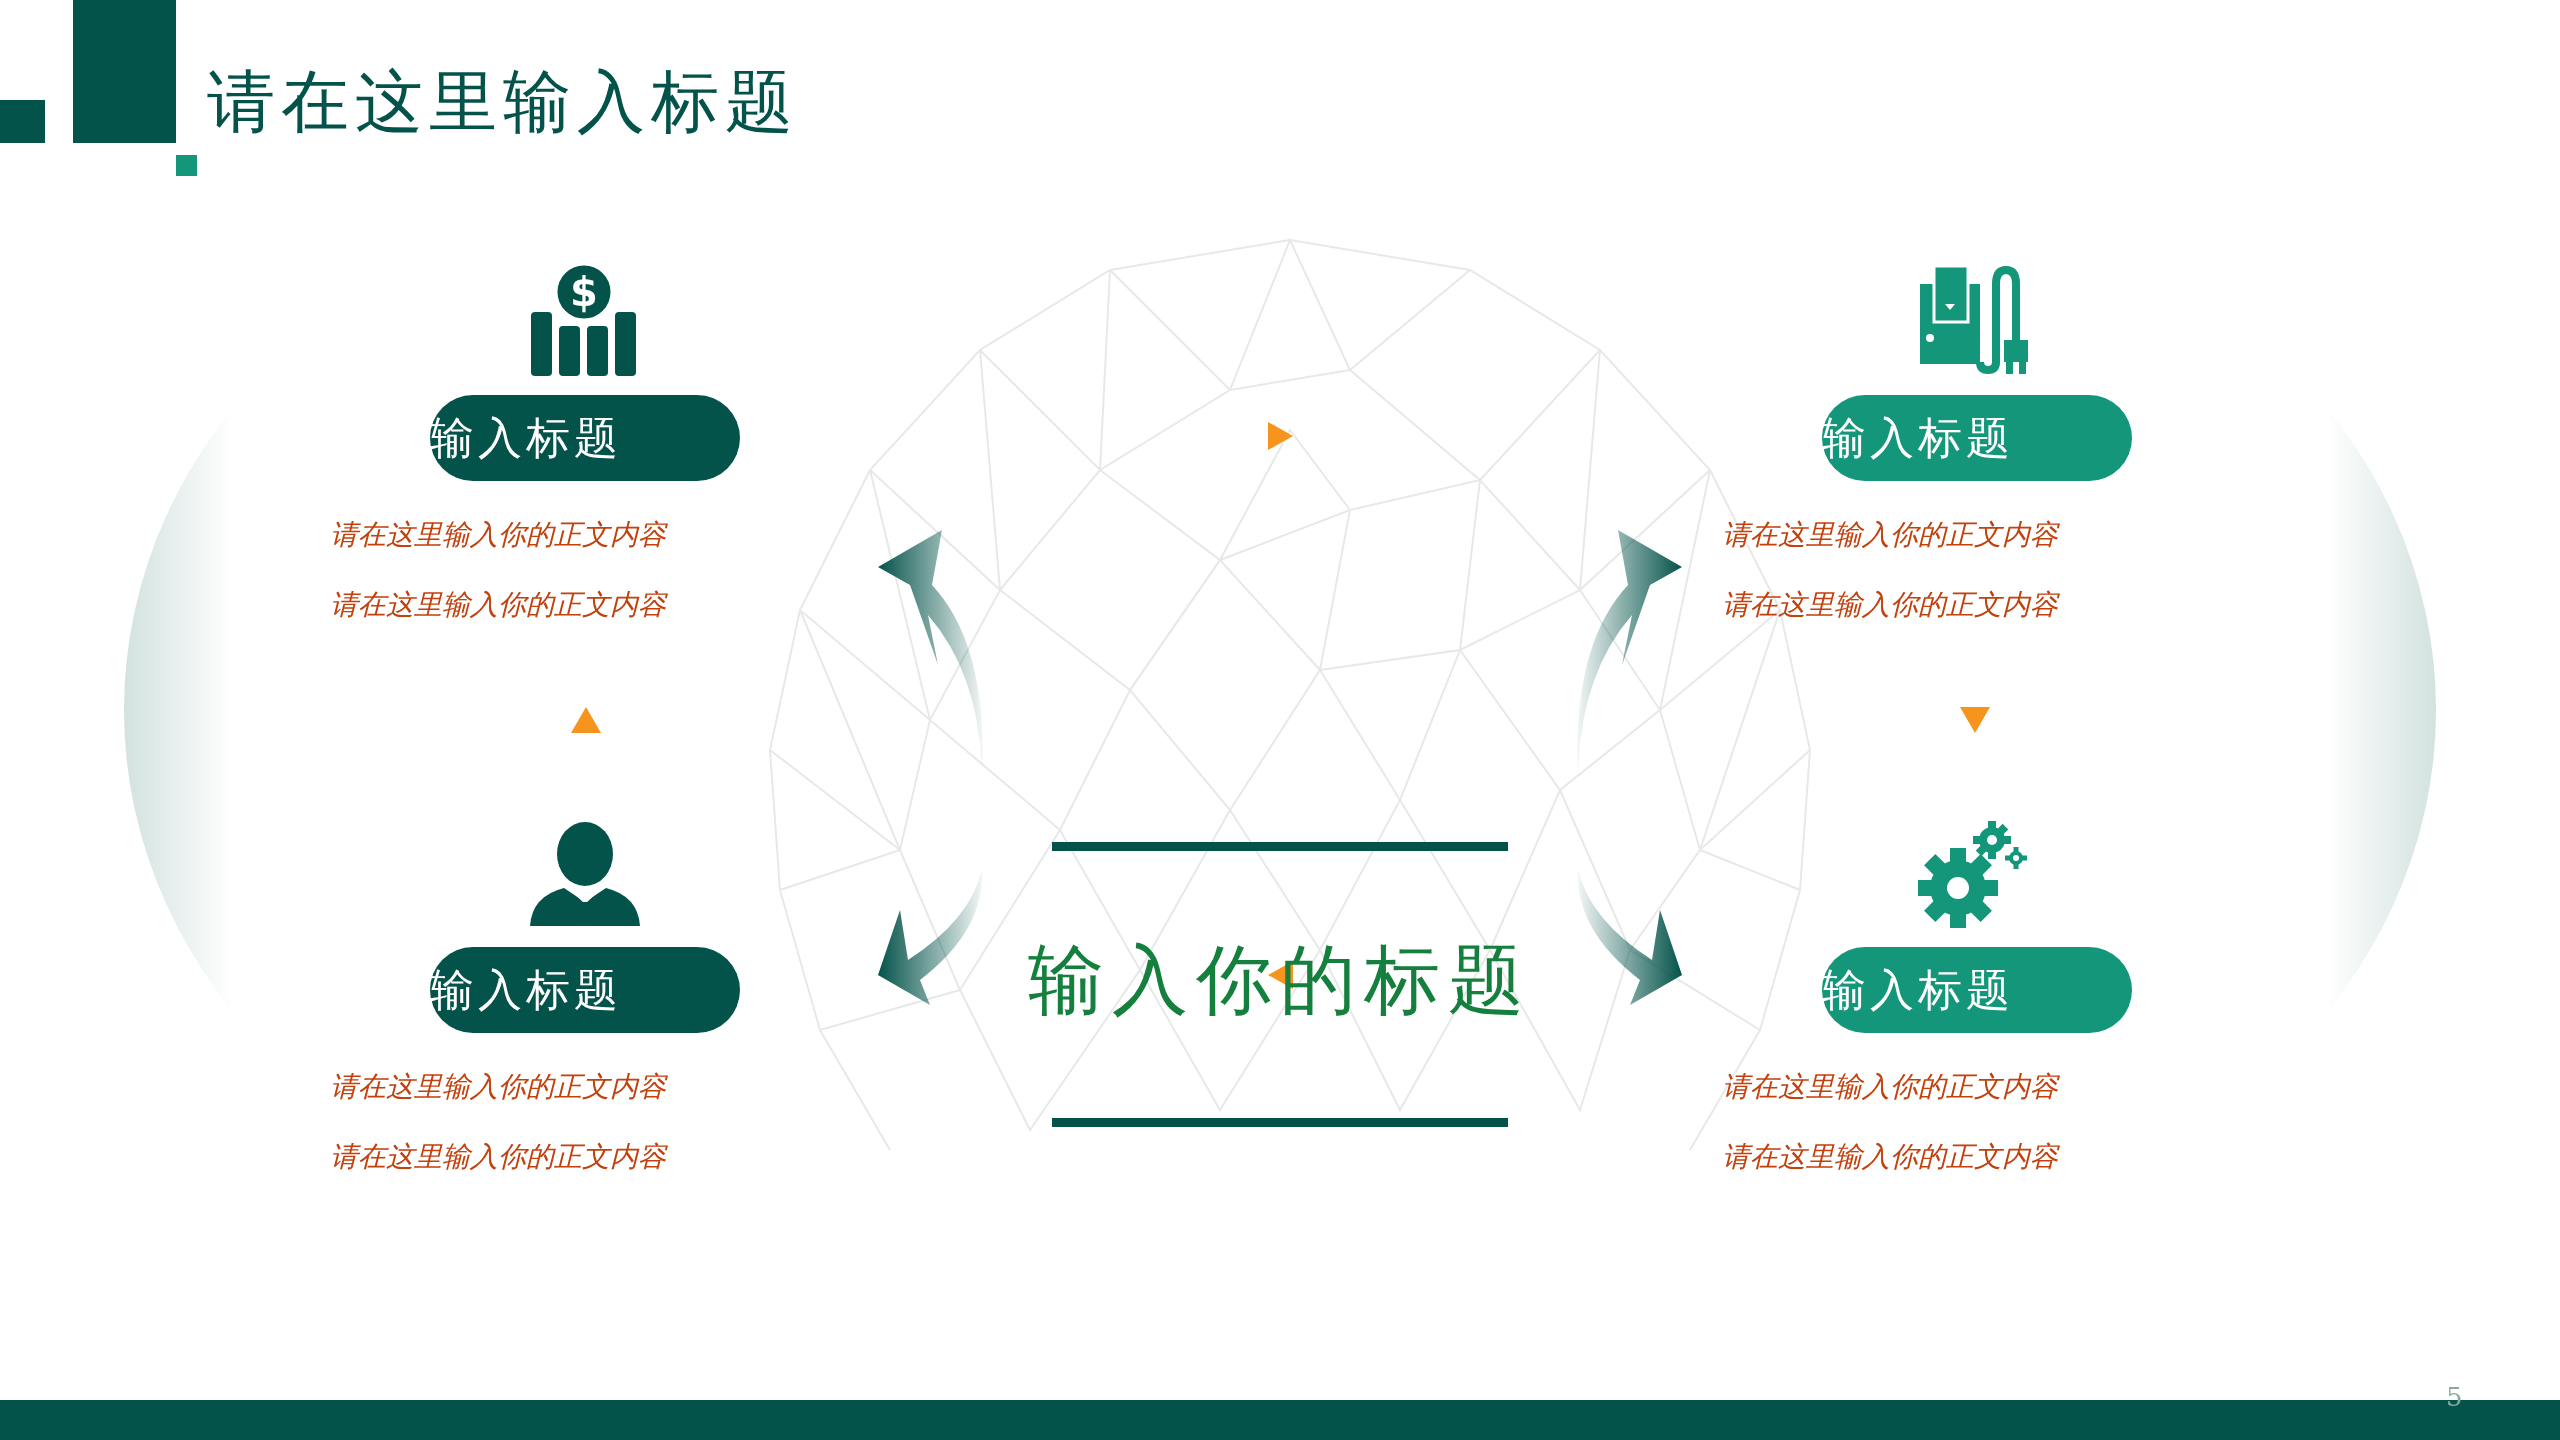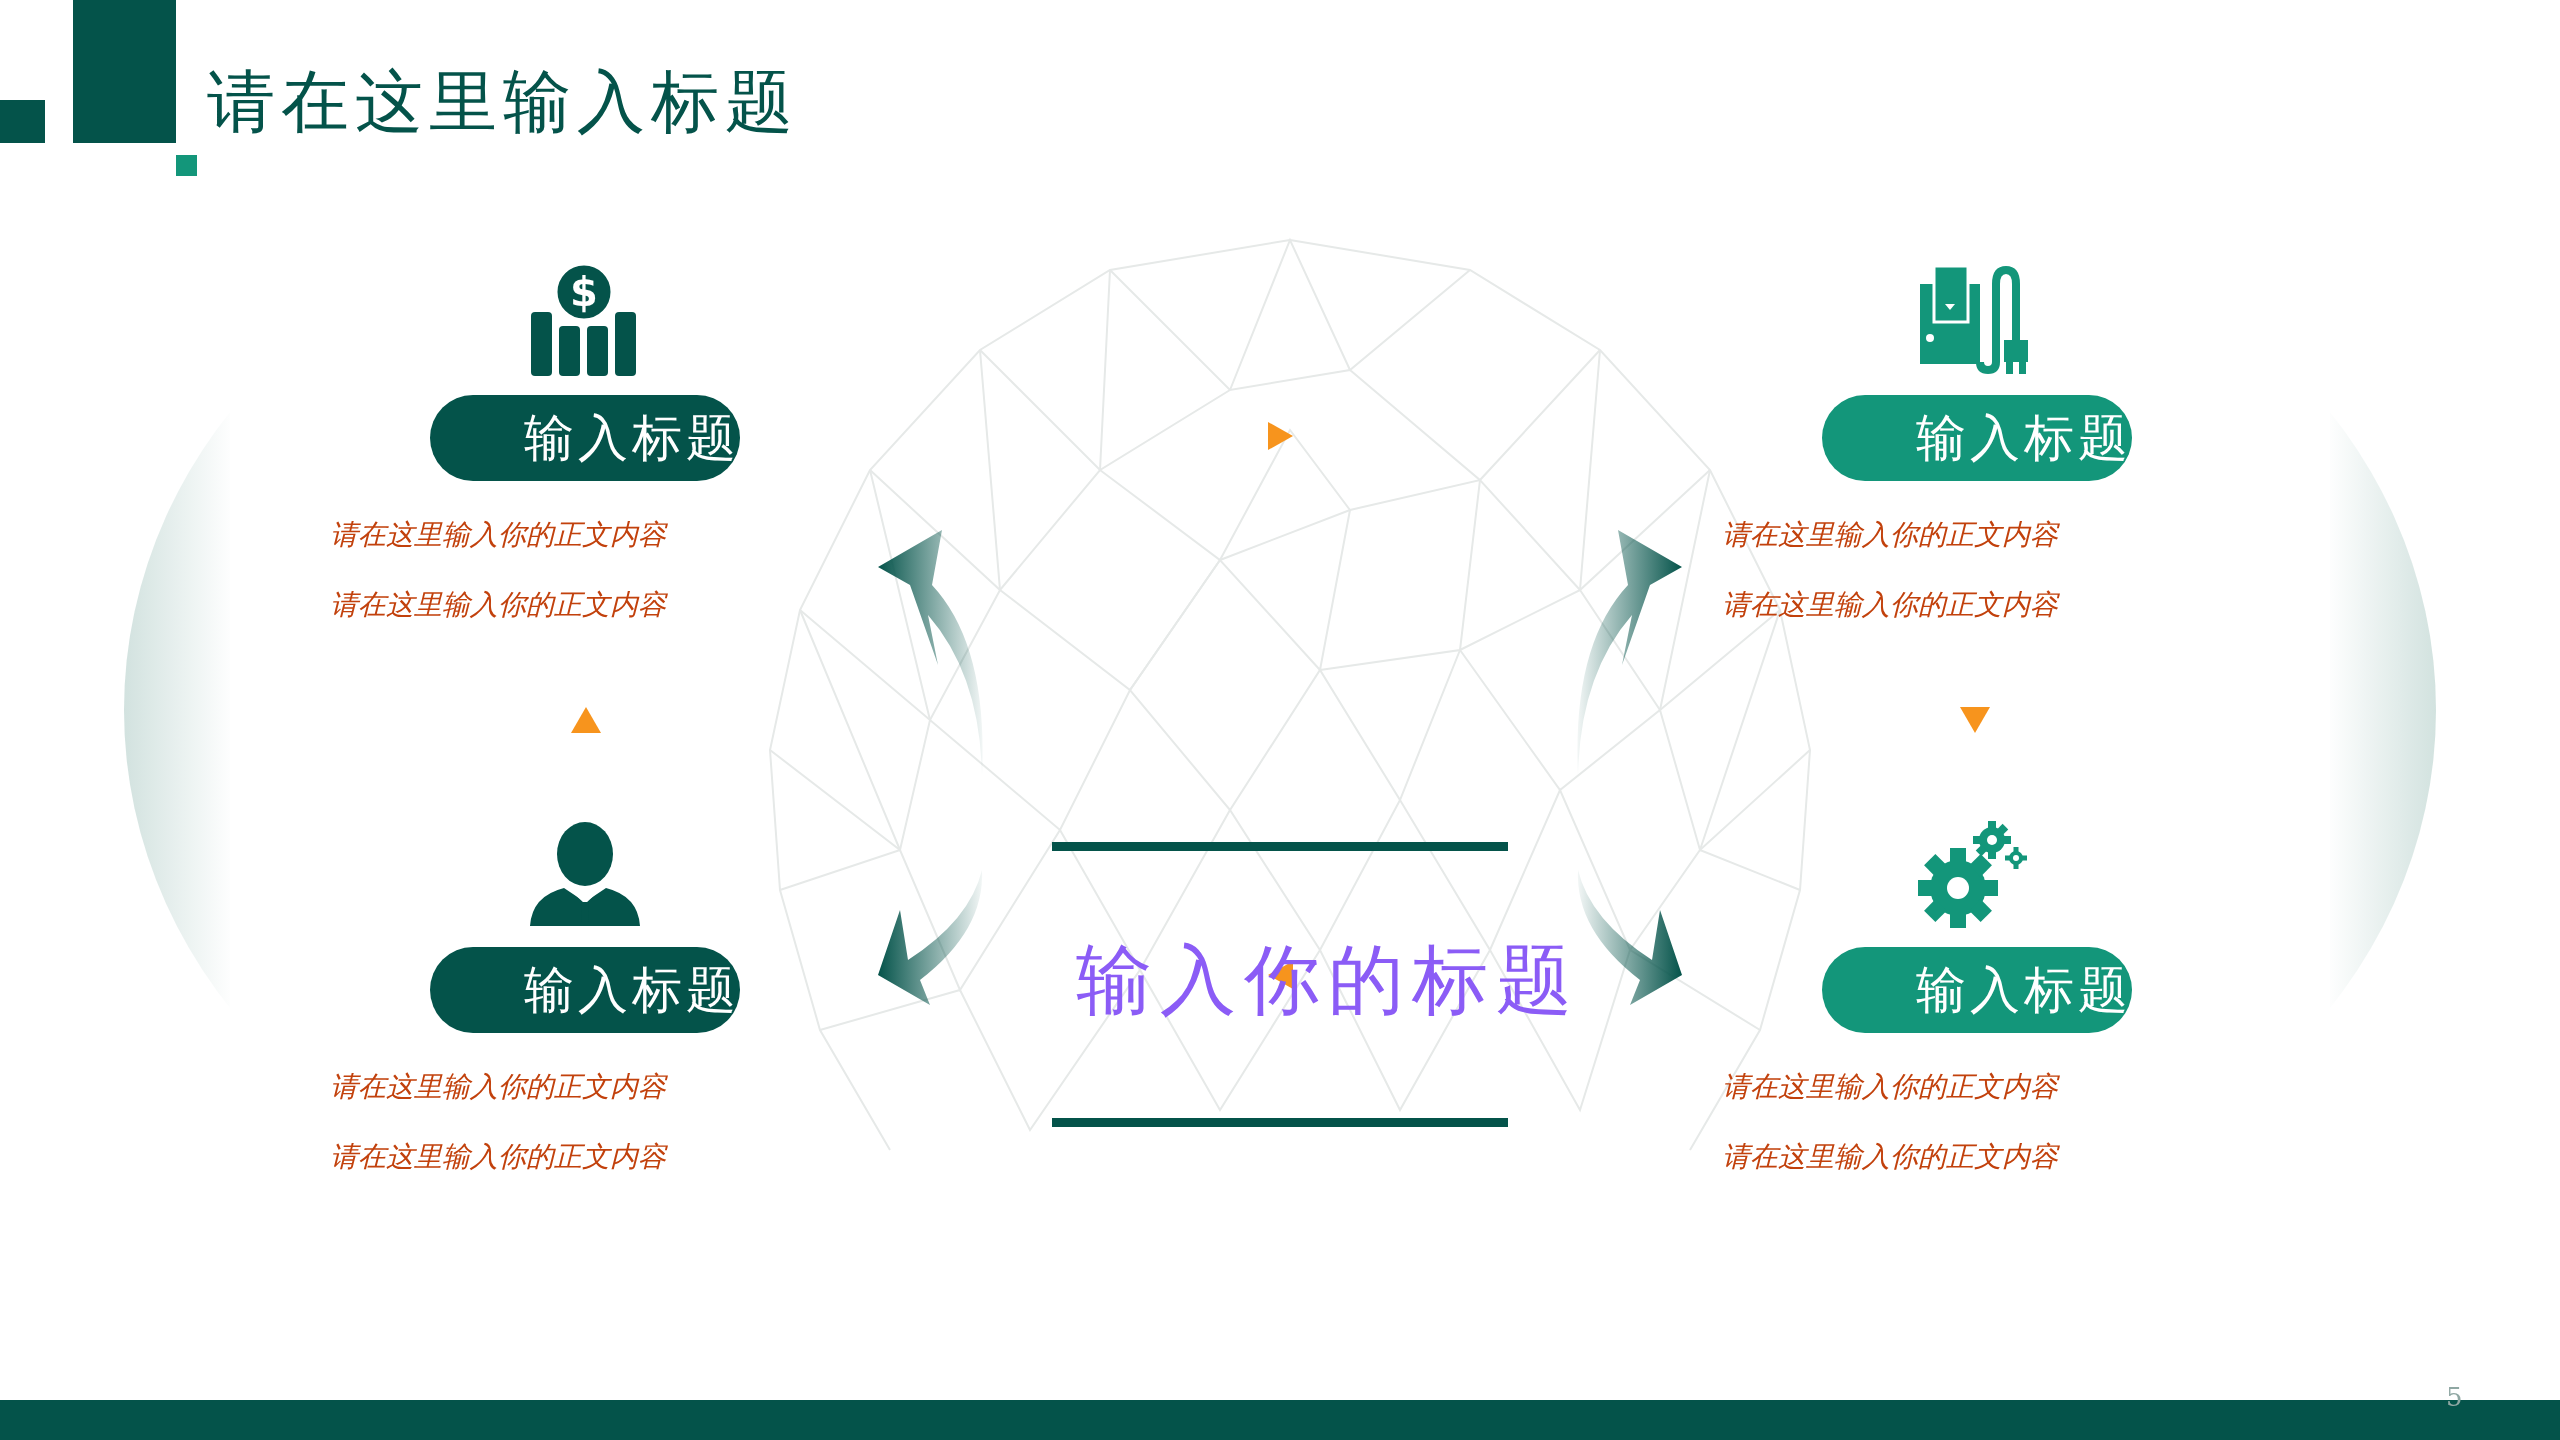--- a/index.html
+++ b/index.html
@@ -9,31 +9,31 @@
   .sq-big { left:73px; top:0; width:103px; height:143px; background:#04534A; }
   .sq-small { left:0; top:100px; width:45px; height:43px; background:#04534A; }
   .sq-tiny { left:176px; top:155px; width:21px; height:21px; background:#13967A; }
   .page-title { left:207px; top:52px; font-size:68px; line-height:100px; color:#04534A; letter-spacing:6px;
                 font-family:"DejaVu Sans","Liberation Sans",sans-serif; white-space:nowrap; }
   .arc { position:absolute; top:205px; width:1100px; height:1010px; border-radius:50%; }
   .arc-left { left:124px; background:linear-gradient(90deg,#d2e2df 0%,#ffffff 10%,#ffffff 100%); }
   .arc-right { left:1336px; background:linear-gradient(270deg,#d2e2df 0%,#ffffff 10%,#ffffff 100%); }
   .arc-mask { position:absolute; left:230px; top:200px; width:2100px; height:1020px; background:#ffffff; }
   .sphere { left:700px; top:230px; width:1180px; height:1000px; }
-  .pill { position:absolute; width:310px; height:86px; border-radius:43px; color:#ffffff; font-size:50px;
-          line-height:86px; text-align:right; letter-spacing:4px;
+  .pill { position:absolute; width:310px; height:86px; border-radius:43px; color:#ffffff; font-size:44px;
+          line-height:86px; text-align:left; letter-spacing:4px;
           font-family:"DejaVu Serif","Liberation Serif",serif; }
   .pill.dark { background:#04534A; }
   .pill.light { background:#13967A; }
   .body-text { position:absolute; width:520px; font-size:28px; line-height:70px; color:#c2410c; white-space:nowrap;font-style:italic; }
   .icon { position:absolute; }
   .tri { position:absolute; width:0; height:0; }
   .center-line { position:absolute; left:1052px; width:456px; height:9px; background:#04534A; }
-  .center-title { position:absolute; left:1048px; width:560px; top:680px; text-align:center; font-size:76px;
-                  line-height:100px; color:#8b5cf6; letter-spacing:8px; }
+  .center-title { position:absolute; left:1000px; width:560px; top:680px; text-align:center; font-size:76px;
+                  line-height:100px; color:#15803d; letter-spacing:8px; }
   .footer { left:0; top:1400px; width:2560px; height:40px; background:#04534A; }
   .page-num { left:2446px; top:1382px; font-size:26px; color:#8fa7a3; }
 </style>
 </head>
 <body>
 
 <div class="abs sq-big"></div>
 <div class="abs sq-small"></div>
 <div class="abs sq-tiny"></div>
 <div class="abs page-title">请在这里输入标题</div>

